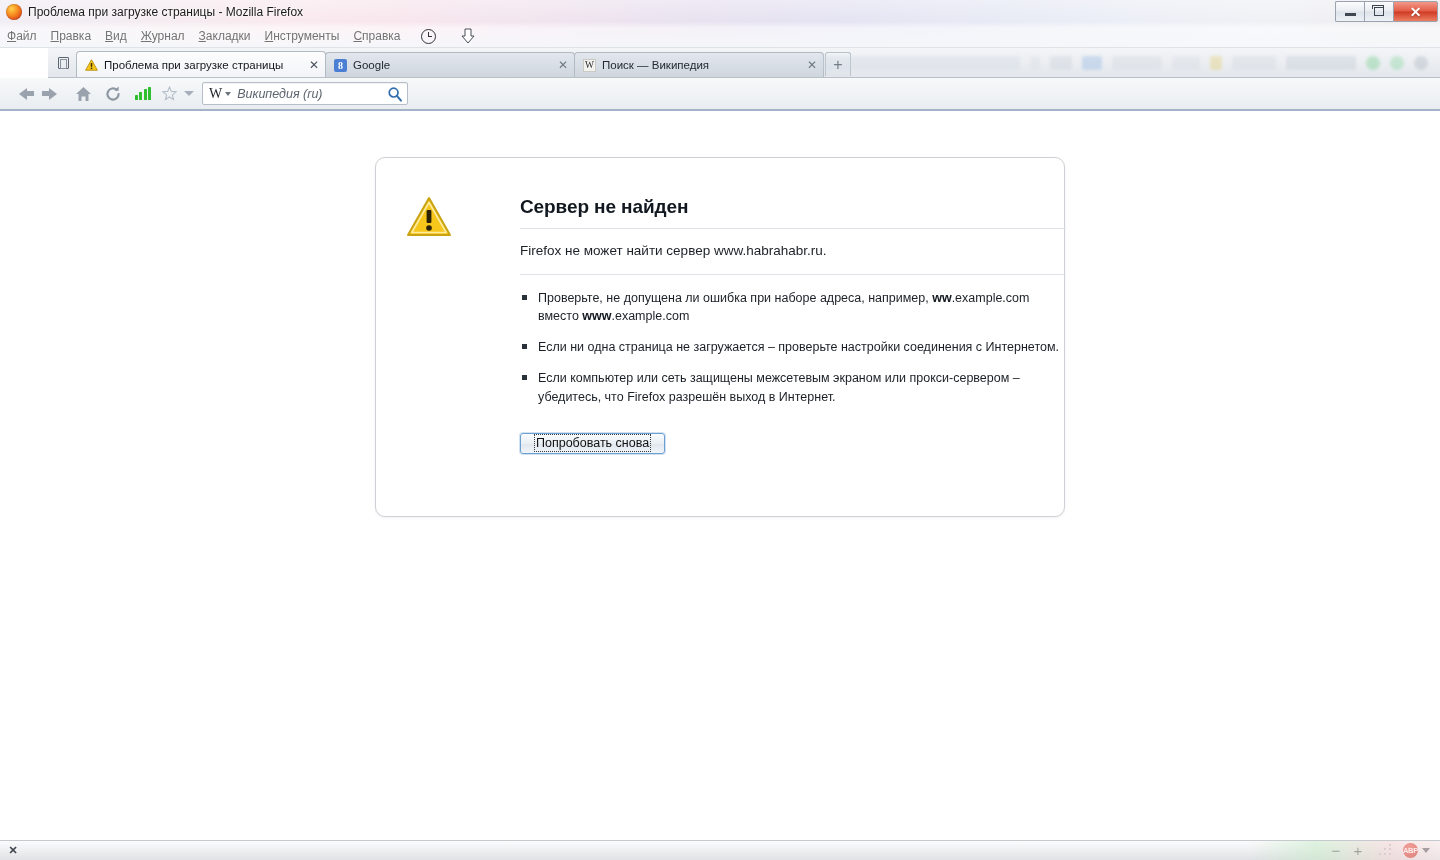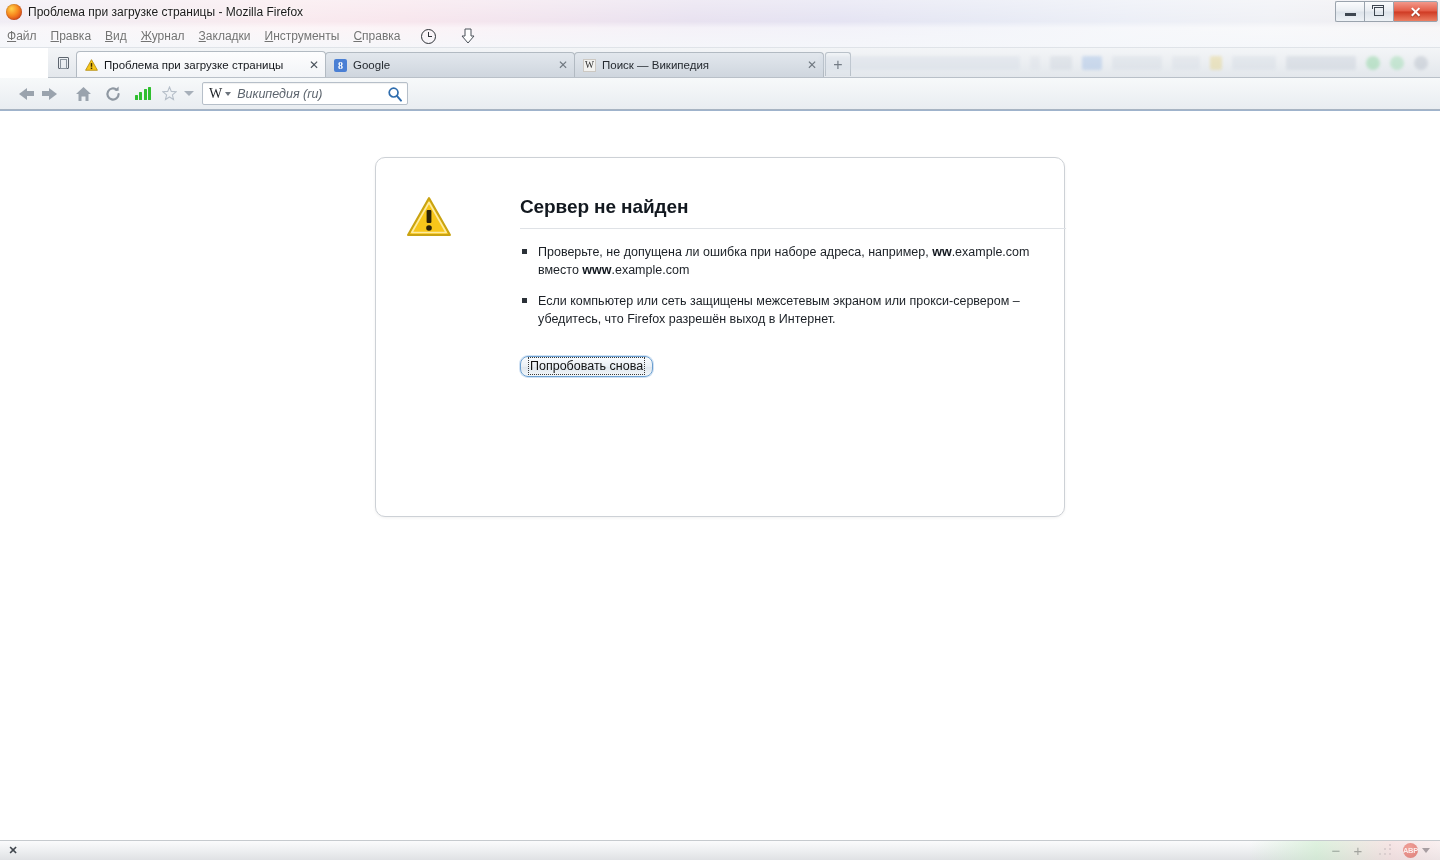--- a/index.html
+++ b/index.html
@@ -328,25 +328,25 @@
     font-size: 12.5px; color: #1b2026; line-height: 1.45;
   }
   .eb-list li::before {
     content:""; position:absolute; left: 2px; top: 6px;
     width: 5px; height: 5px; background: #2b3138;
   }
   .eb-list li b { font-weight: bold; color:#12181f; }
   .retry-wrap { padding-top: 14px; }
   .retry-btn {
     display: inline-flex; align-items:center; justify-content:center;
-    height: 21px; padding: 0 9px;
+    height: 21px; padding: 0 15px;
     font-size: 12.5px; font-family: "Liberation Sans", sans-serif; color: #111;
     background: linear-gradient(to bottom, #fafcfe 0%, #eaeff4 50%, #dfe6ed 51%, #f2f6f9 100%);
     border: 1px solid #6b9fd0;
-    border-radius: 8px;
+    border-radius: 3px;
     box-shadow: 0 0 0 1px rgba(120,170,220,0.35);
     position: relative;
   }
   .retry-btn span { outline: 1px dotted #3a3a3a; outline-offset: 1px; display:block; }
 
   
   .statusbar {
     position: absolute; left: 0; top: 840px;
     width: 1440px; height: 20px;
     background: linear-gradient(to bottom, #fbfbfc 0%, #eceef0 55%, #dfe1e4 100%);
@@ -540,24 +540,28 @@
       <div class="eb-inner">
         <svg class="warn-ico" viewBox="0 0 46 42">
           <path d="M23 2 L44 39 H2 Z" fill="#f7c61a" stroke="#c9a312" stroke-width="2" stroke-linejoin="round"></path>
           <path d="M23 6.5 L40.2 36.5 H5.8 Z" fill="none" stroke="#fdeba0" stroke-width="1.6" stroke-linejoin="round"></path>
           <rect x="20.6" y="14" width="4.8" height="13" rx="1" fill="#2a2108"></rect>
           <circle cx="23" cy="32" r="2.8" fill="#2a2108"></circle>
         </svg>
 
         <div class="eb-body">
           <div class="eb-title">Сервер не найден</div>
+          <div class="eb-desc">Firefox не может найти сервер www.habrahabr.ru.</div>
 
           <ul class="eb-list">
             <li>
               <span>Проверьте, не допущена ли ошибка при наборе адреса, например, </span><b>ww</b><span>.example.com вместо </span><b>www</b><span>.example.com</span>
+            </li>
+            <li>
+              <span>Если ни одна страница не загружается – проверьте настройки соединения с Интернетом.</span>
             </li>
             <li>
               <span>Если компьютер или сеть защищены межсетевым экраном или прокси-сервером – убедитесь, что Firefox разрешён выход в Интернет.</span>
             </li>
           </ul>
 
           <div class="retry-wrap">
             <button class="retry-btn">
               <span>Попробовать снова</span>
             </button>

